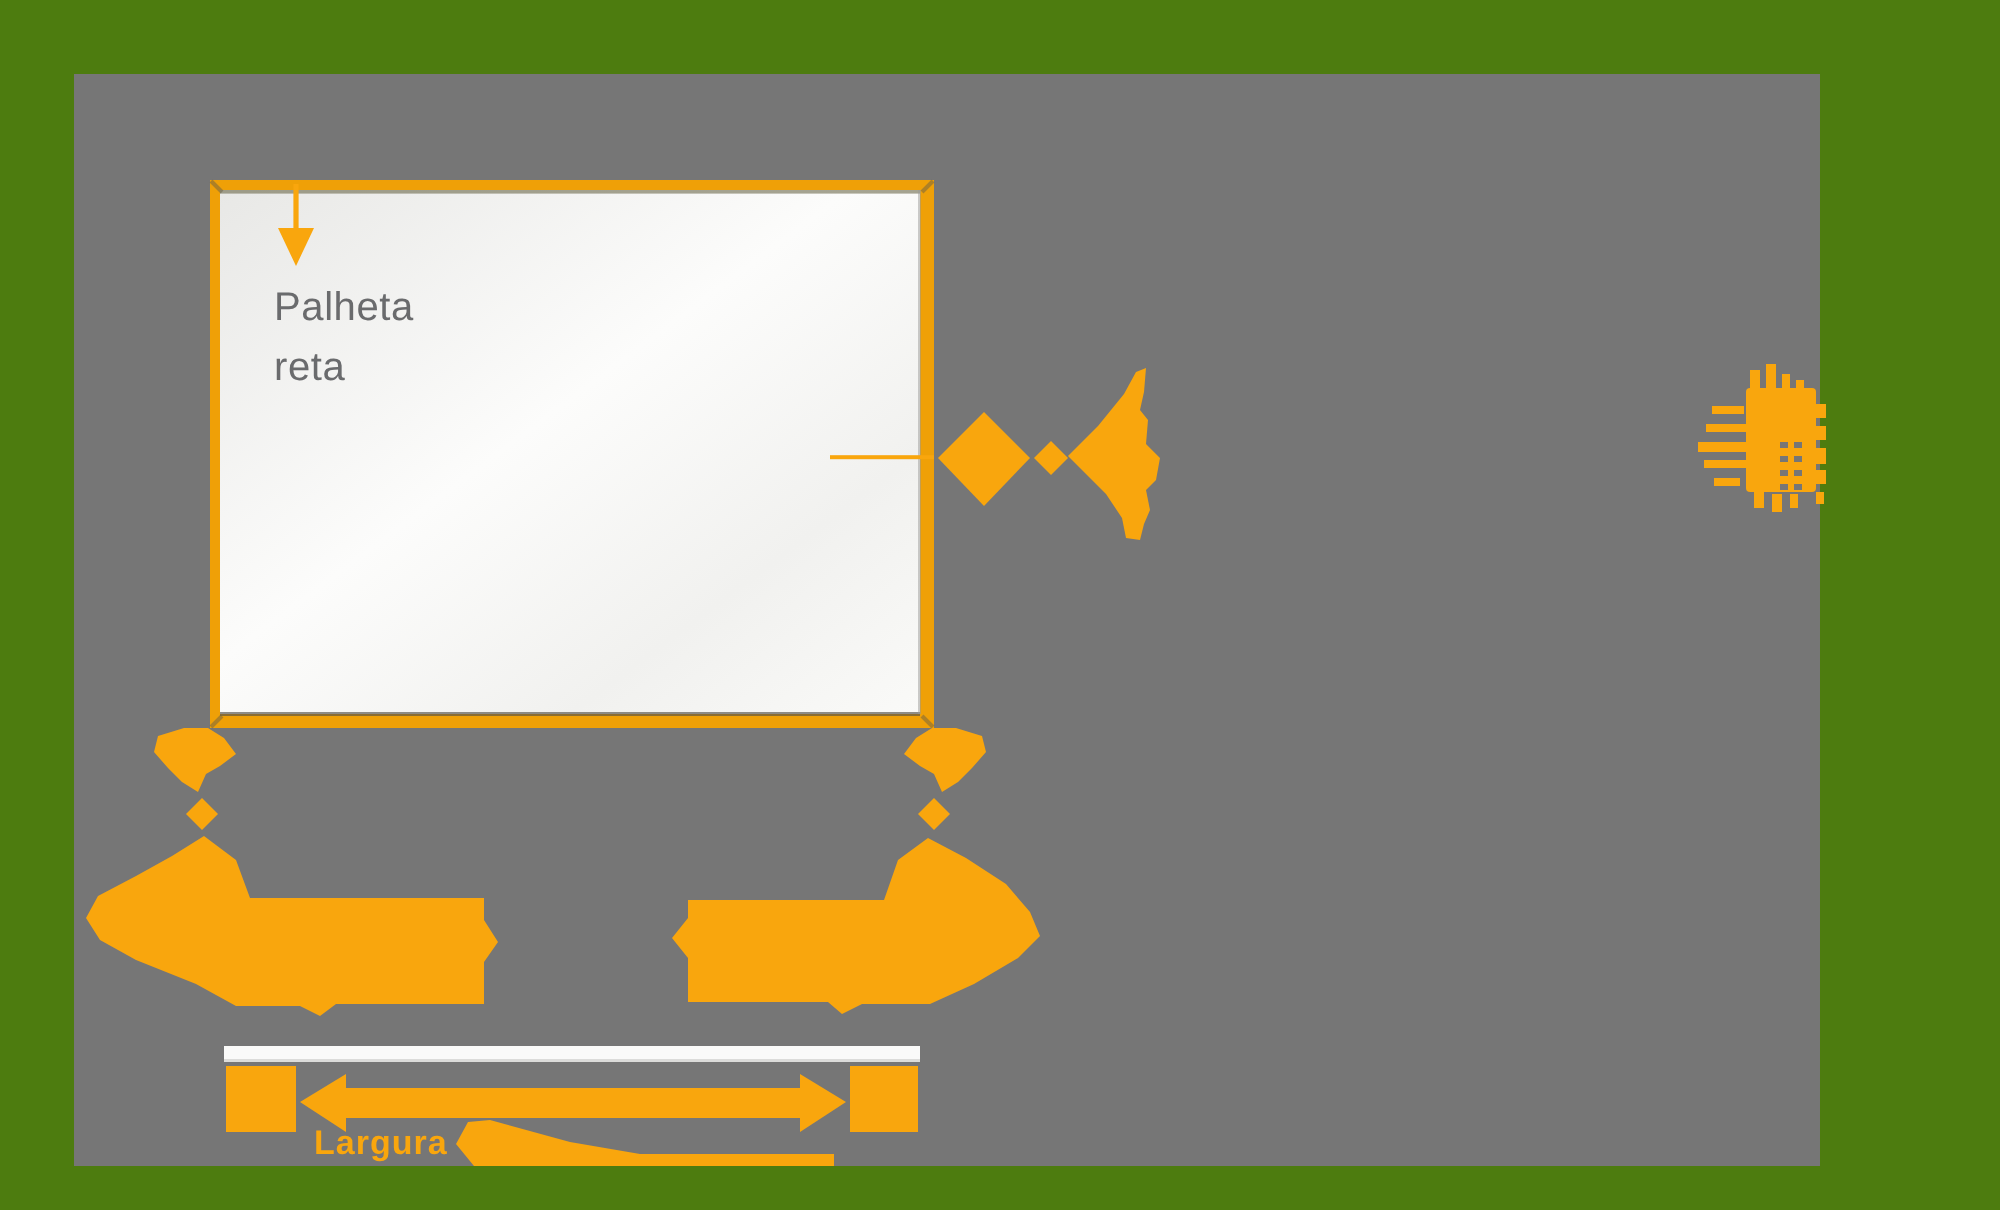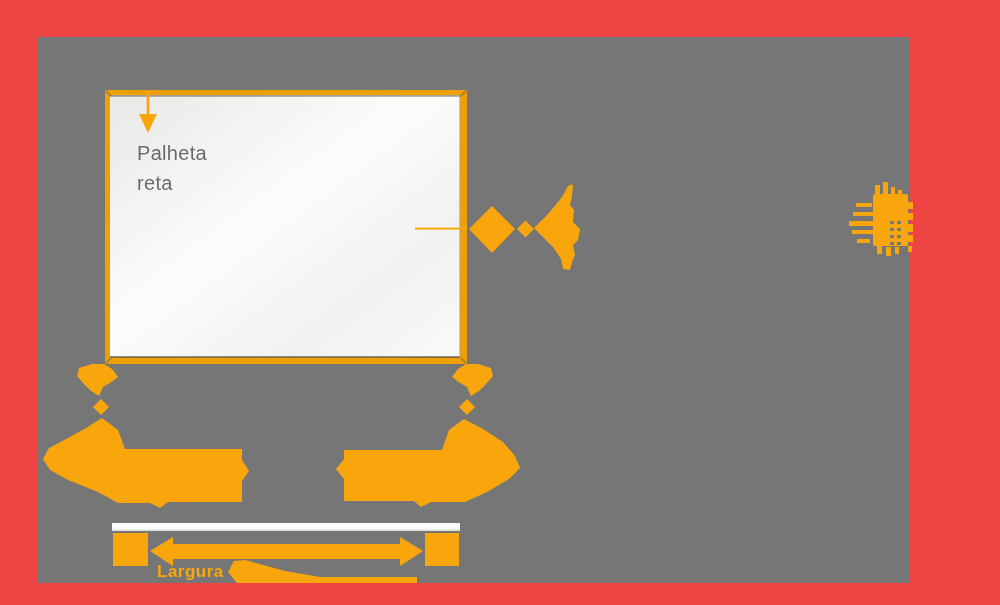--- a/index.html
+++ b/index.html
@@ -1,20 +1,20 @@
 <!DOCTYPE html>
 <html><head>
 <meta charset="utf-8">
 <style>
   html, body { margin: 0; padding: 0; background: #ffffff; }
   .stage {
     position: relative;
     width: 1000px;
     height: 605px;
-    background: #ef4444;
+    background: #4d7c0f;
     font-family: "Liberation Sans", sans-serif;
     overflow: hidden;
   }
   svg { display: block; }
   .panel-label {
     font-family: "Liberation Sans", sans-serif;
     font-size: 20px;
     fill: #6A6B6D;
     letter-spacing: 0.3px;
   }

